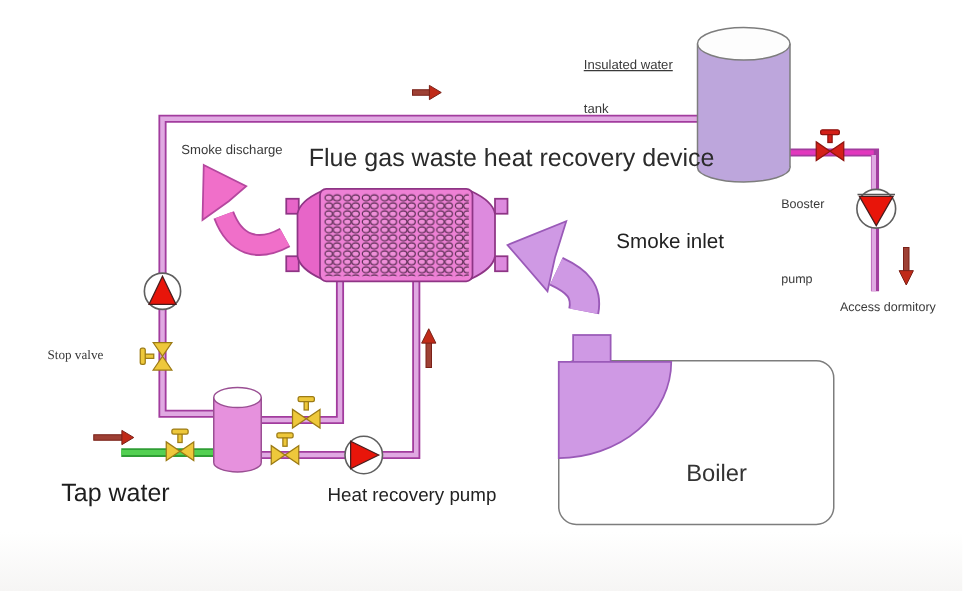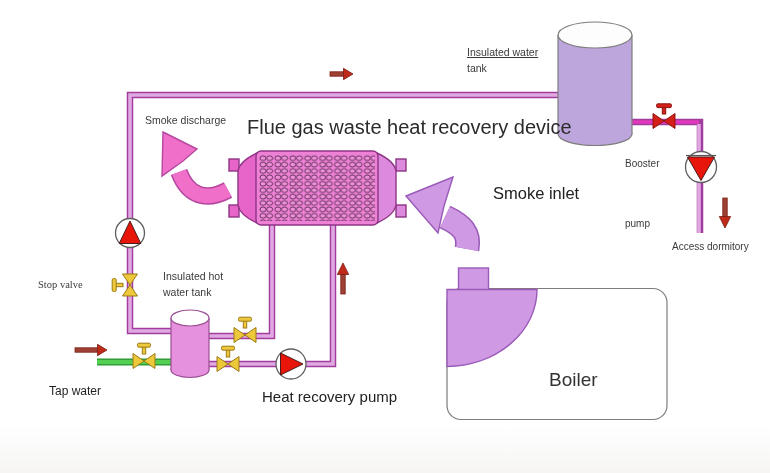--- a/index.html
+++ b/index.html
@@ -164,38 +164,34 @@
     <path d="M653,113.5 L664,121 L675,113.5 L675,128.5 L664,121 L653,128.5 Z" class="valve-red" fill="#d42019"></path>
   </g>
 </svg>
 
 <div class="lbl" style="left:247px;top:116px;font-size:20px;color:#2b2b2b;">Flue gas waste heat recovery device</div>
 
 <div class="lbl lbl-sm" style="left:145px;top:112px;">Smoke discharge</div>
 
 <div class="lbl lbl-sm" style="left:467px;top:44px;">
   <span style="display:block;text-decoration:underline;">Insulated water</span>
-  <span style="display:block;">tank</span>
+  <span style="display:block;margin-top:19px;">tank</span>
 </div>
 
 <div class="lbl lbl-lg" style="left:493px;top:184px;font-size:16.5px;">Smoke inlet</div>
 
 <div class="lbl lbl-sm" style="left:625px;top:156px;font-size:10px;">
   <span style="display:block;">Booster</span>
   <span style="display:block;margin-top:44px;">pump</span>
 </div>
 
 <div class="lbl lbl-sm" style="left:672px;top:239px;font-size:10px;">Access dormitory</div>
 
 <div class="lbl lbl-sm" style="left:38px;top:277px;font-family:Liberation Serif, serif;">Stop valve</div>
 
-<div class="lbl lbl-sm" style="left:163px;top:268px;">
-  <span style="display:block;">Insulated hot</span>
-  <span style="display:block;">water tank</span>
-</div>
 
-<div class="lbl lbl-lg" style="left:49px;top:384px;font-size:12px;color:#1e1e1e;">Tap water</div>
+<div class="lbl lbl-lg" style="left:49px;top:384px;font-size:20px;color:#1e1e1e;">Tap water</div>
 
 <div class="lbl lbl-lg" style="left:262px;top:388px;font-size:15px;">Heat recovery pump</div>
 
 <div class="lbl lbl-lg" style="left:549px;top:369px;font-size:19px;color:#333;">Boiler</div>
 
 </div>
 
 </body></html>

